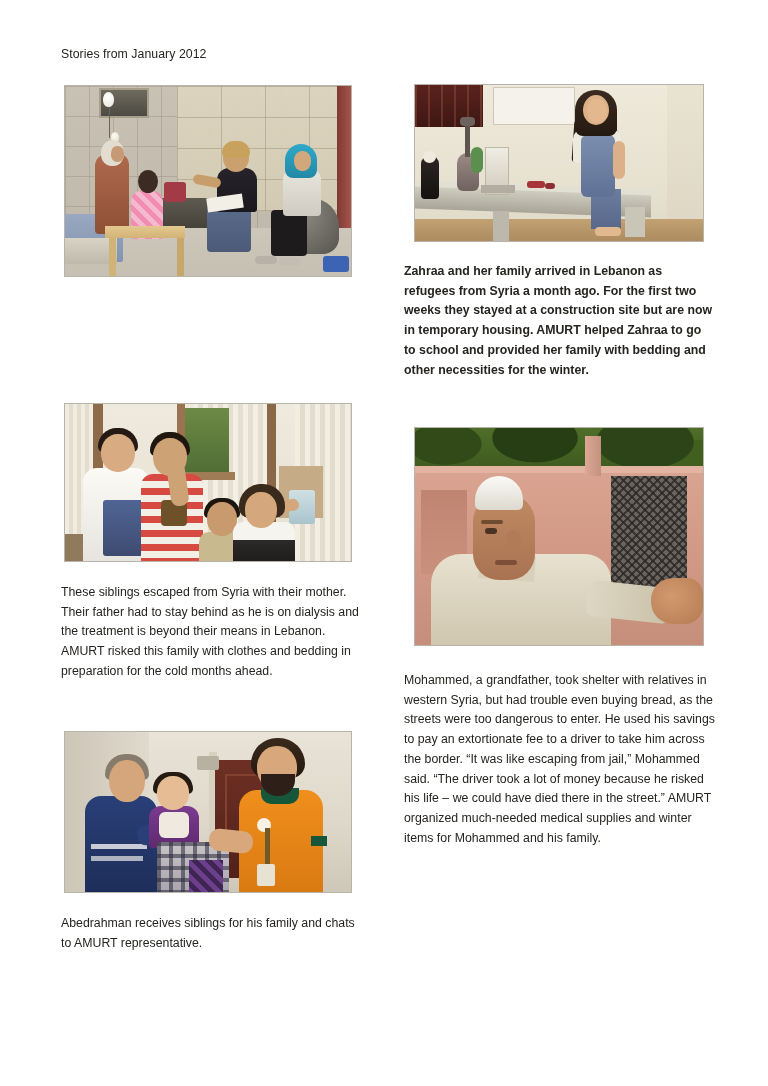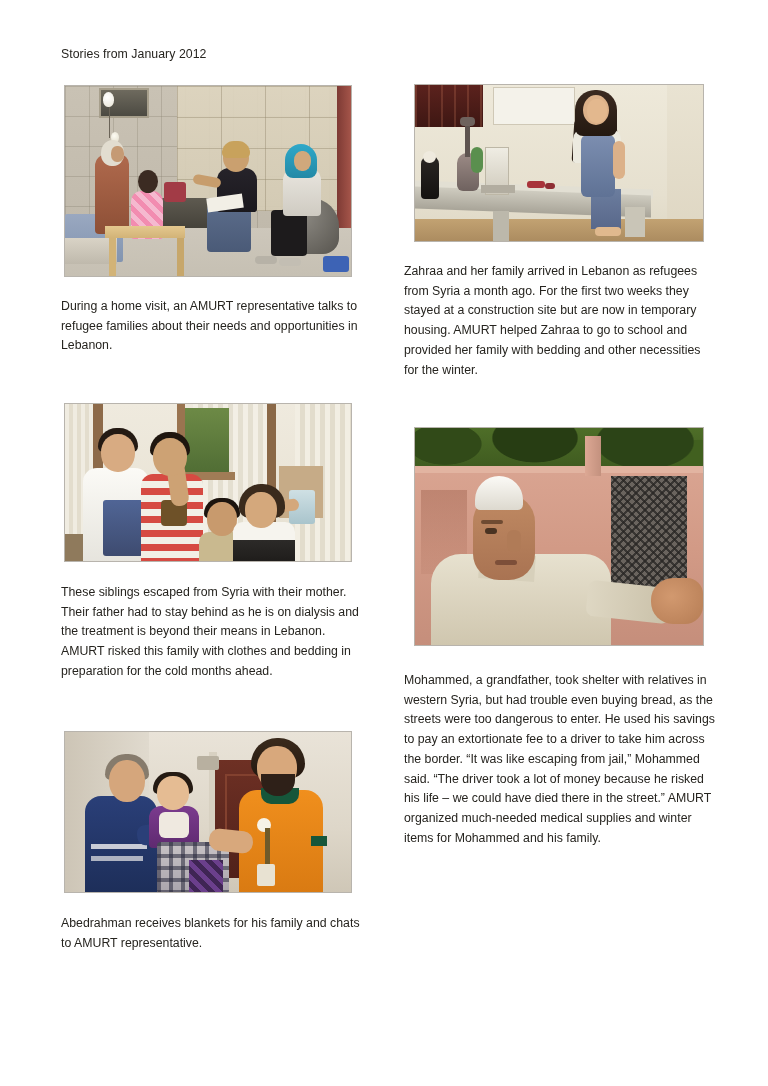--- a/index.html
+++ b/index.html
@@ -506,21 +506,20 @@
       <div class="l w3-face"></div>
       <div class="l sandal1"></div>
       <div class="l sandal2"></div>
       <div class="l table"></div>
       <div class="l tleg1"></div>
       <div class="l tleg2"></div>
       <div class="l bluecloth"></div>
     </div>
   </div>
 
-  <div class="caption" style="left:61px; top:297px; width:300px;">During a home visit, an AMURT representative talks to refugee families about their needs and opportunities in Lebanon.</div>
 
   <div class="photo p2">
     <div class="scene">
       <div class="l wall"></div>
       <div class="l rightwall"></div>
       <div class="l cabinet"></div>
       <div class="l cabinetbars"></div>
       <div class="l whitepanel"></div>
       <div class="l floor"></div>
       <div class="l benchtop"></div>
@@ -543,21 +542,21 @@
       <div class="l g-legs"></div>
       <div class="l g-overall"></div>
       <div class="l g-arm"></div>
       <div class="l g-hair"></div>
       <div class="l g-head"></div>
       <div class="l g-face"></div>
       <div class="l g-feet"></div>
     </div>
   </div>
 
-  <div class="caption" style="left:404px; top:262px; width:310px;">Zahraa and her family arrived in Lebanon as refugees from Syria a month ago. For the first two weeks they stayed at a construction site but are now in temporary housing. AMURT helped Zahraa to go to school and provided her family with bedding and other necessities for the winter.</div>
+  <div class="caption" style="left:404px; top:262px; width:310px;font-weight:bold;">Zahraa and her family arrived in Lebanon as refugees from Syria a month ago. For the first two weeks they stayed at a construction site but are now in temporary housing. AMURT helped Zahraa to go to school and provided her family with bedding and other necessities for the winter.</div>
 
   <div class="photo p3">
     <div class="scene">
       <div class="l room"></div>
       <div class="l curtain-l"></div>
       <div class="l curtain-m"></div>
       <div class="l curtain-r"></div>
       <div class="l window"></div>
       <div class="l windowsill"></div>
       <div class="l frame-l"></div>
@@ -638,15 +637,15 @@
       <div class="l m2-badge"></div>
       <div class="l m2-lanyard"></div>
       <div class="l m2-id"></div>
       <div class="l m2-arm"></div>
       <div class="l m2-hair"></div>
       <div class="l m2-head"></div>
       <div class="l m2-beard"></div>
     </div>
   </div>
 
-  <div class="caption" style="left:61px; top:914px; width:300px;">Abedrahman receives blankets for his family and chats to AMURT representative.</div>
+  <div class="caption" style="left:61px; top:914px; width:300px;">Abedrahman receives siblings for his family and chats to AMURT representative.</div>
 
 </div>
 
 </body></html>

